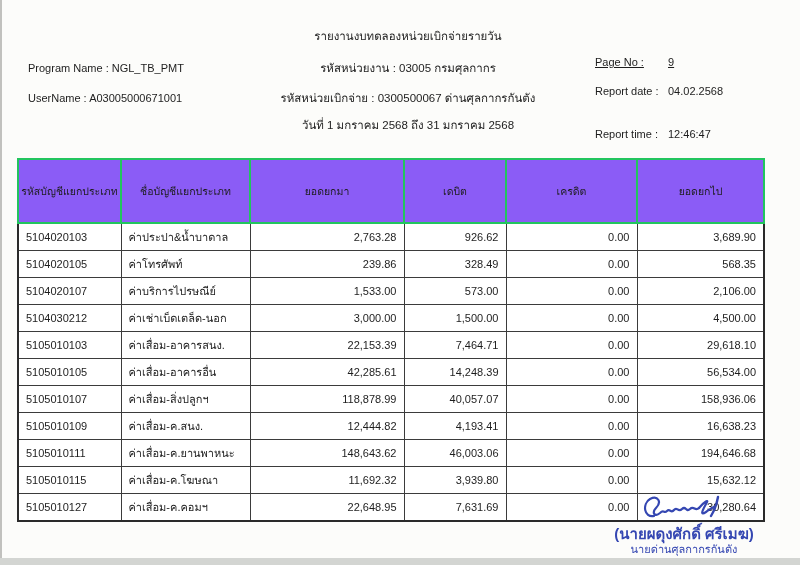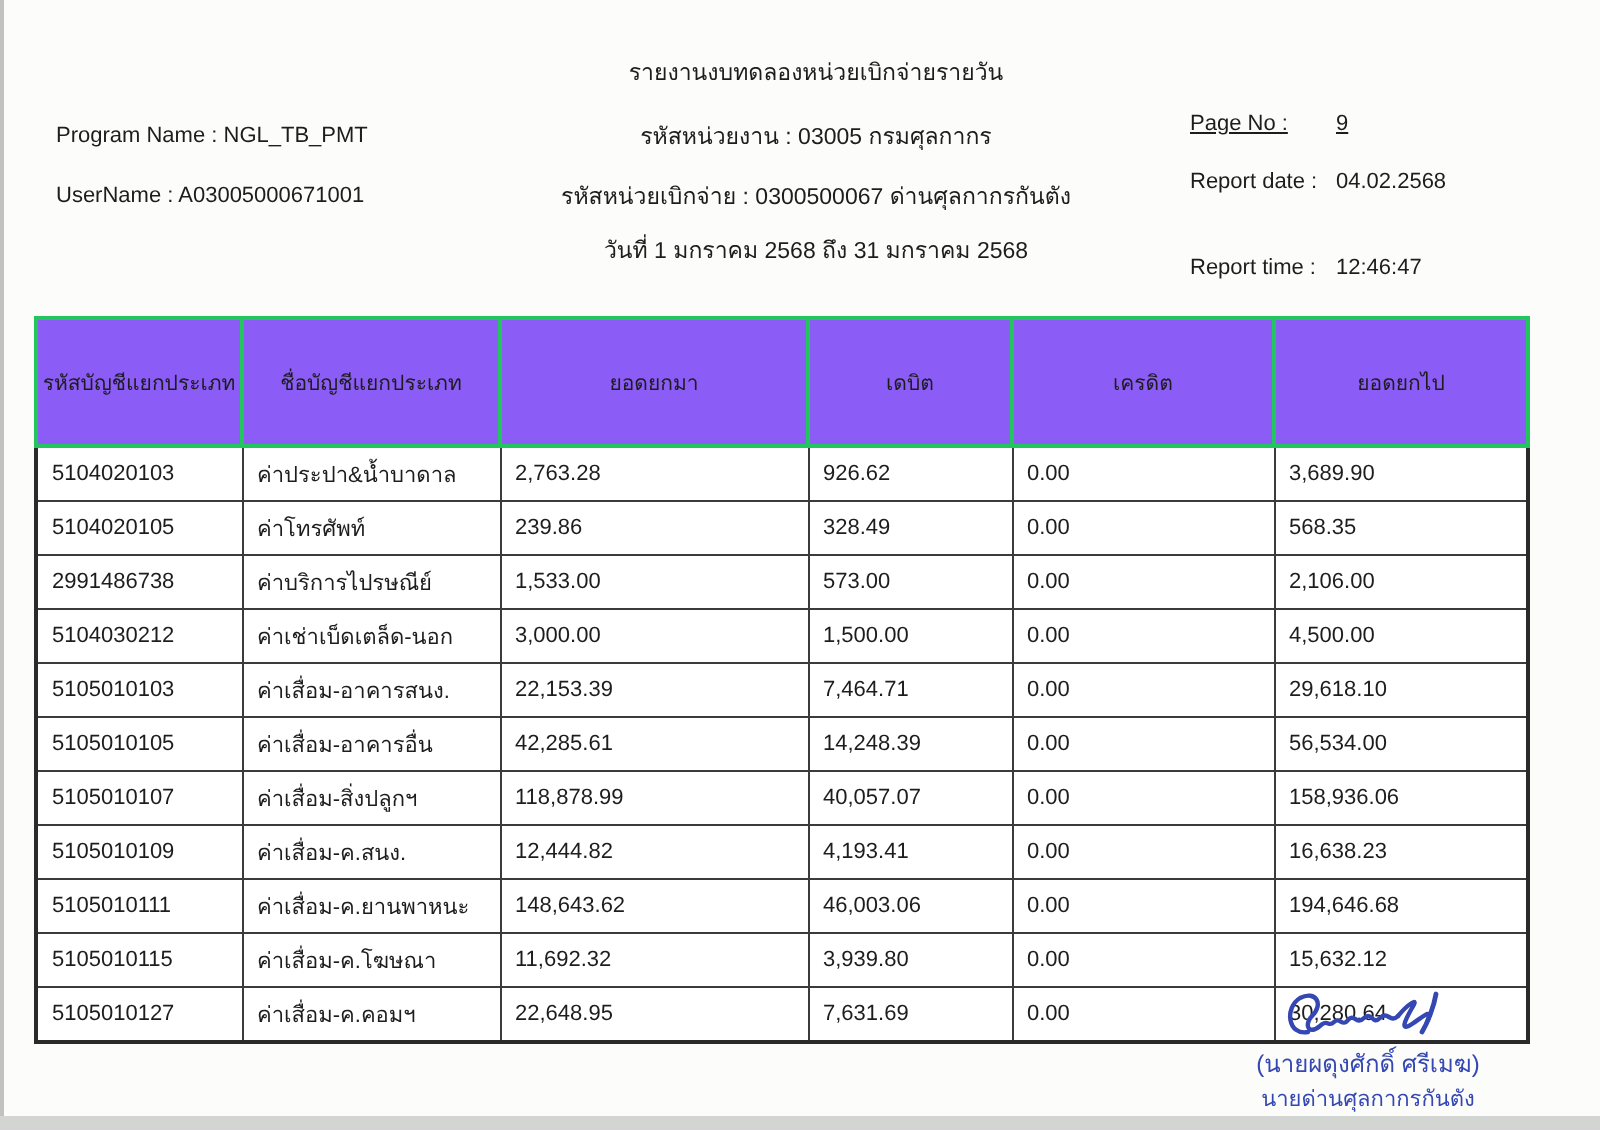--- a/index.html
+++ b/index.html
@@ -38,26 +38,26 @@
     background:#8b5cf6;height:38px;font-weight:normal;
     border:2px solid #22c55e;text-align:center;font-size:10.5px;
     padding:12px 2px;
   }
   table.rpt td{
     height:26px;border:1px solid #3b3b3b;padding:0 7px;
     white-space:nowrap;overflow:hidden;background:#fff;
   }
   table.rpt{border:2px solid #2a2a2a;}
   td.c-left{text-align:left;}
-  td.c-right{text-align:left;}
+  td.c-right{text-align:right;}
 
   
   .sig-wrap{position:absolute;left:598px;top:492px;width:172px;}
   .sig-svg{position:absolute;left:42px;top:2px;}
-  .sig-name{position:absolute;left:0;top:30px;width:172px;text-align:center;font-size:12px;white-space:nowrap;}
+  .sig-name{position:absolute;left:0;top:30px;width:172px;text-align:center;font-size:15px;white-space:nowrap;font-weight:bold;}
   .sig-title{position:absolute;left:0;top:48px;width:172px;text-align:center;font-size:11px;white-space:nowrap;}
 </style>
 </head>
 <body>
 
 <div class="scan-edge-left"></div>
 <div class="scan-edge-bottom"></div>
 
 <div class="hdr-left">
   <div class="line1">Program Name : NGL_TB_PMT</div>
@@ -110,21 +110,21 @@
       </tr>
       <tr>
         <td class="c-left">5104020105</td>
         <td class="c-left">ค่าโทรศัพท์</td>
         <td class="c-right">239.86</td>
         <td class="c-right">328.49</td>
         <td class="c-right">0.00</td>
         <td class="c-right">568.35</td>
       </tr>
       <tr>
-        <td class="c-left">2991486738</td>
+        <td class="c-left">5104020107</td>
         <td class="c-left">ค่าบริการไปรษณีย์</td>
         <td class="c-right">1,533.00</td>
         <td class="c-right">573.00</td>
         <td class="c-right">0.00</td>
         <td class="c-right">2,106.00</td>
       </tr>
       <tr>
         <td class="c-left">5104030212</td>
         <td class="c-left">ค่าเช่าเบ็ดเตล็ด-นอก</td>
         <td class="c-right">3,000.00</td>

